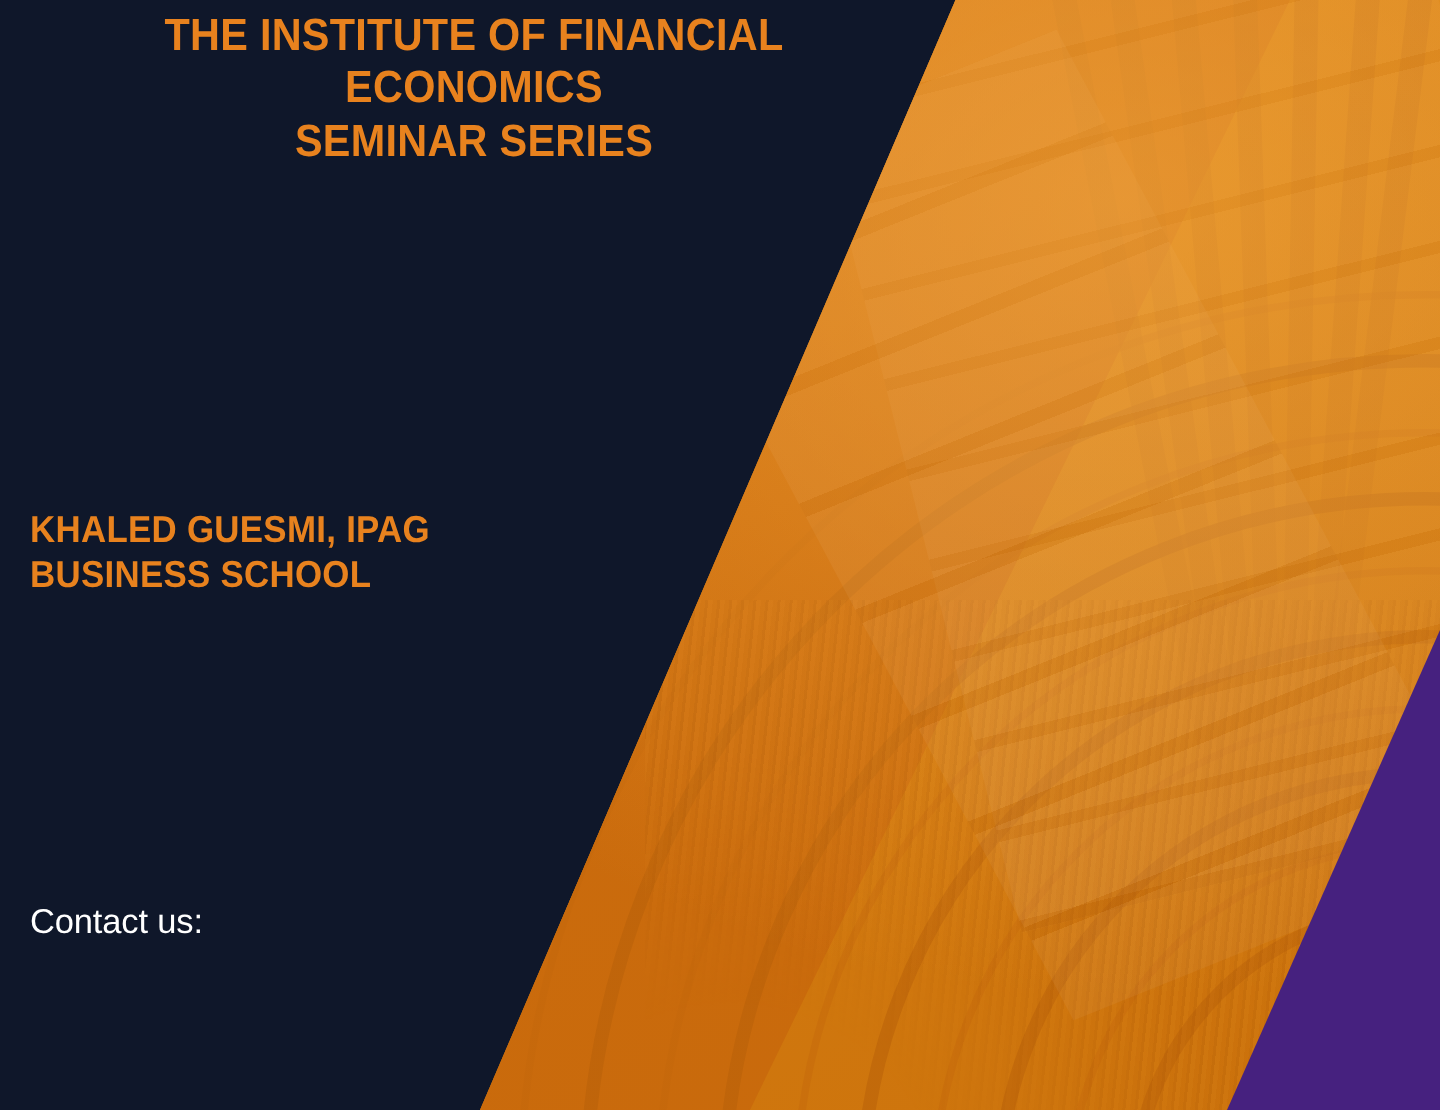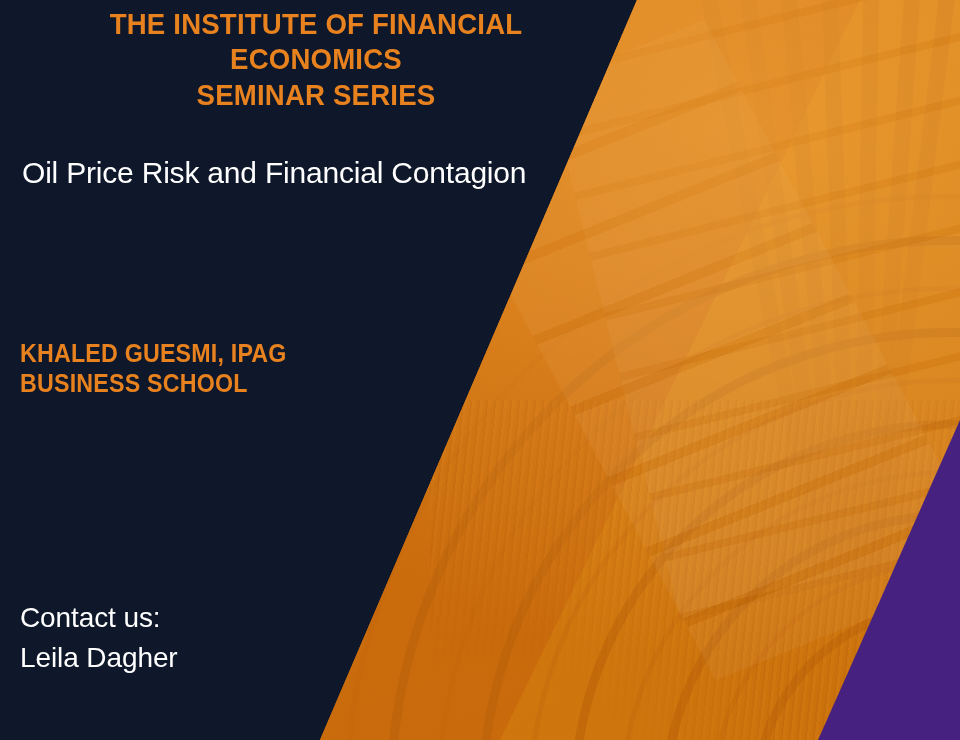--- a/index.html
+++ b/index.html
@@ -196,21 +196,21 @@
     letter-spacing: -.1px;
     text-shadow: 0 1px 2px rgba(120,60,0,.22);
   }
   .details span { display: block; white-space: nowrap; }
 
   .contact {
     position: absolute;
     left: 20px;
     top: 598px;
     color: #ffffff;
-    font-size: 28px;
+    font-size: 23px;
     line-height: 1.44;
     letter-spacing: -.1px;
   }
   .contact span { display: block; white-space: nowrap; }
 </style>
 </head>
 <body>
 
 <div id="poster">
 
@@ -251,26 +251,24 @@
     </div>
   </div>
 
   <div class="purple-wedge"></div>
 
   <div class="masthead">
     <span class="line1">THE INSTITUTE OF FINANCIAL ECONOMICS</span>
     <span class="line2">SEMINAR SERIES</span>
   </div>
 
-  <div class="talk-title">Oil Price Risk and Financial Contagion</div>
 
   <div class="speaker">
     <span>KHALED GUESMI, IPAG</span>
     <span>BUSINESS SCHOOL</span>
   </div>
 
 
   <div class="contact">
     <span>Contact us:</span>
-    <span>Leila Dagher</span>
   </div>
 
 </div>
 
 </body></html>

